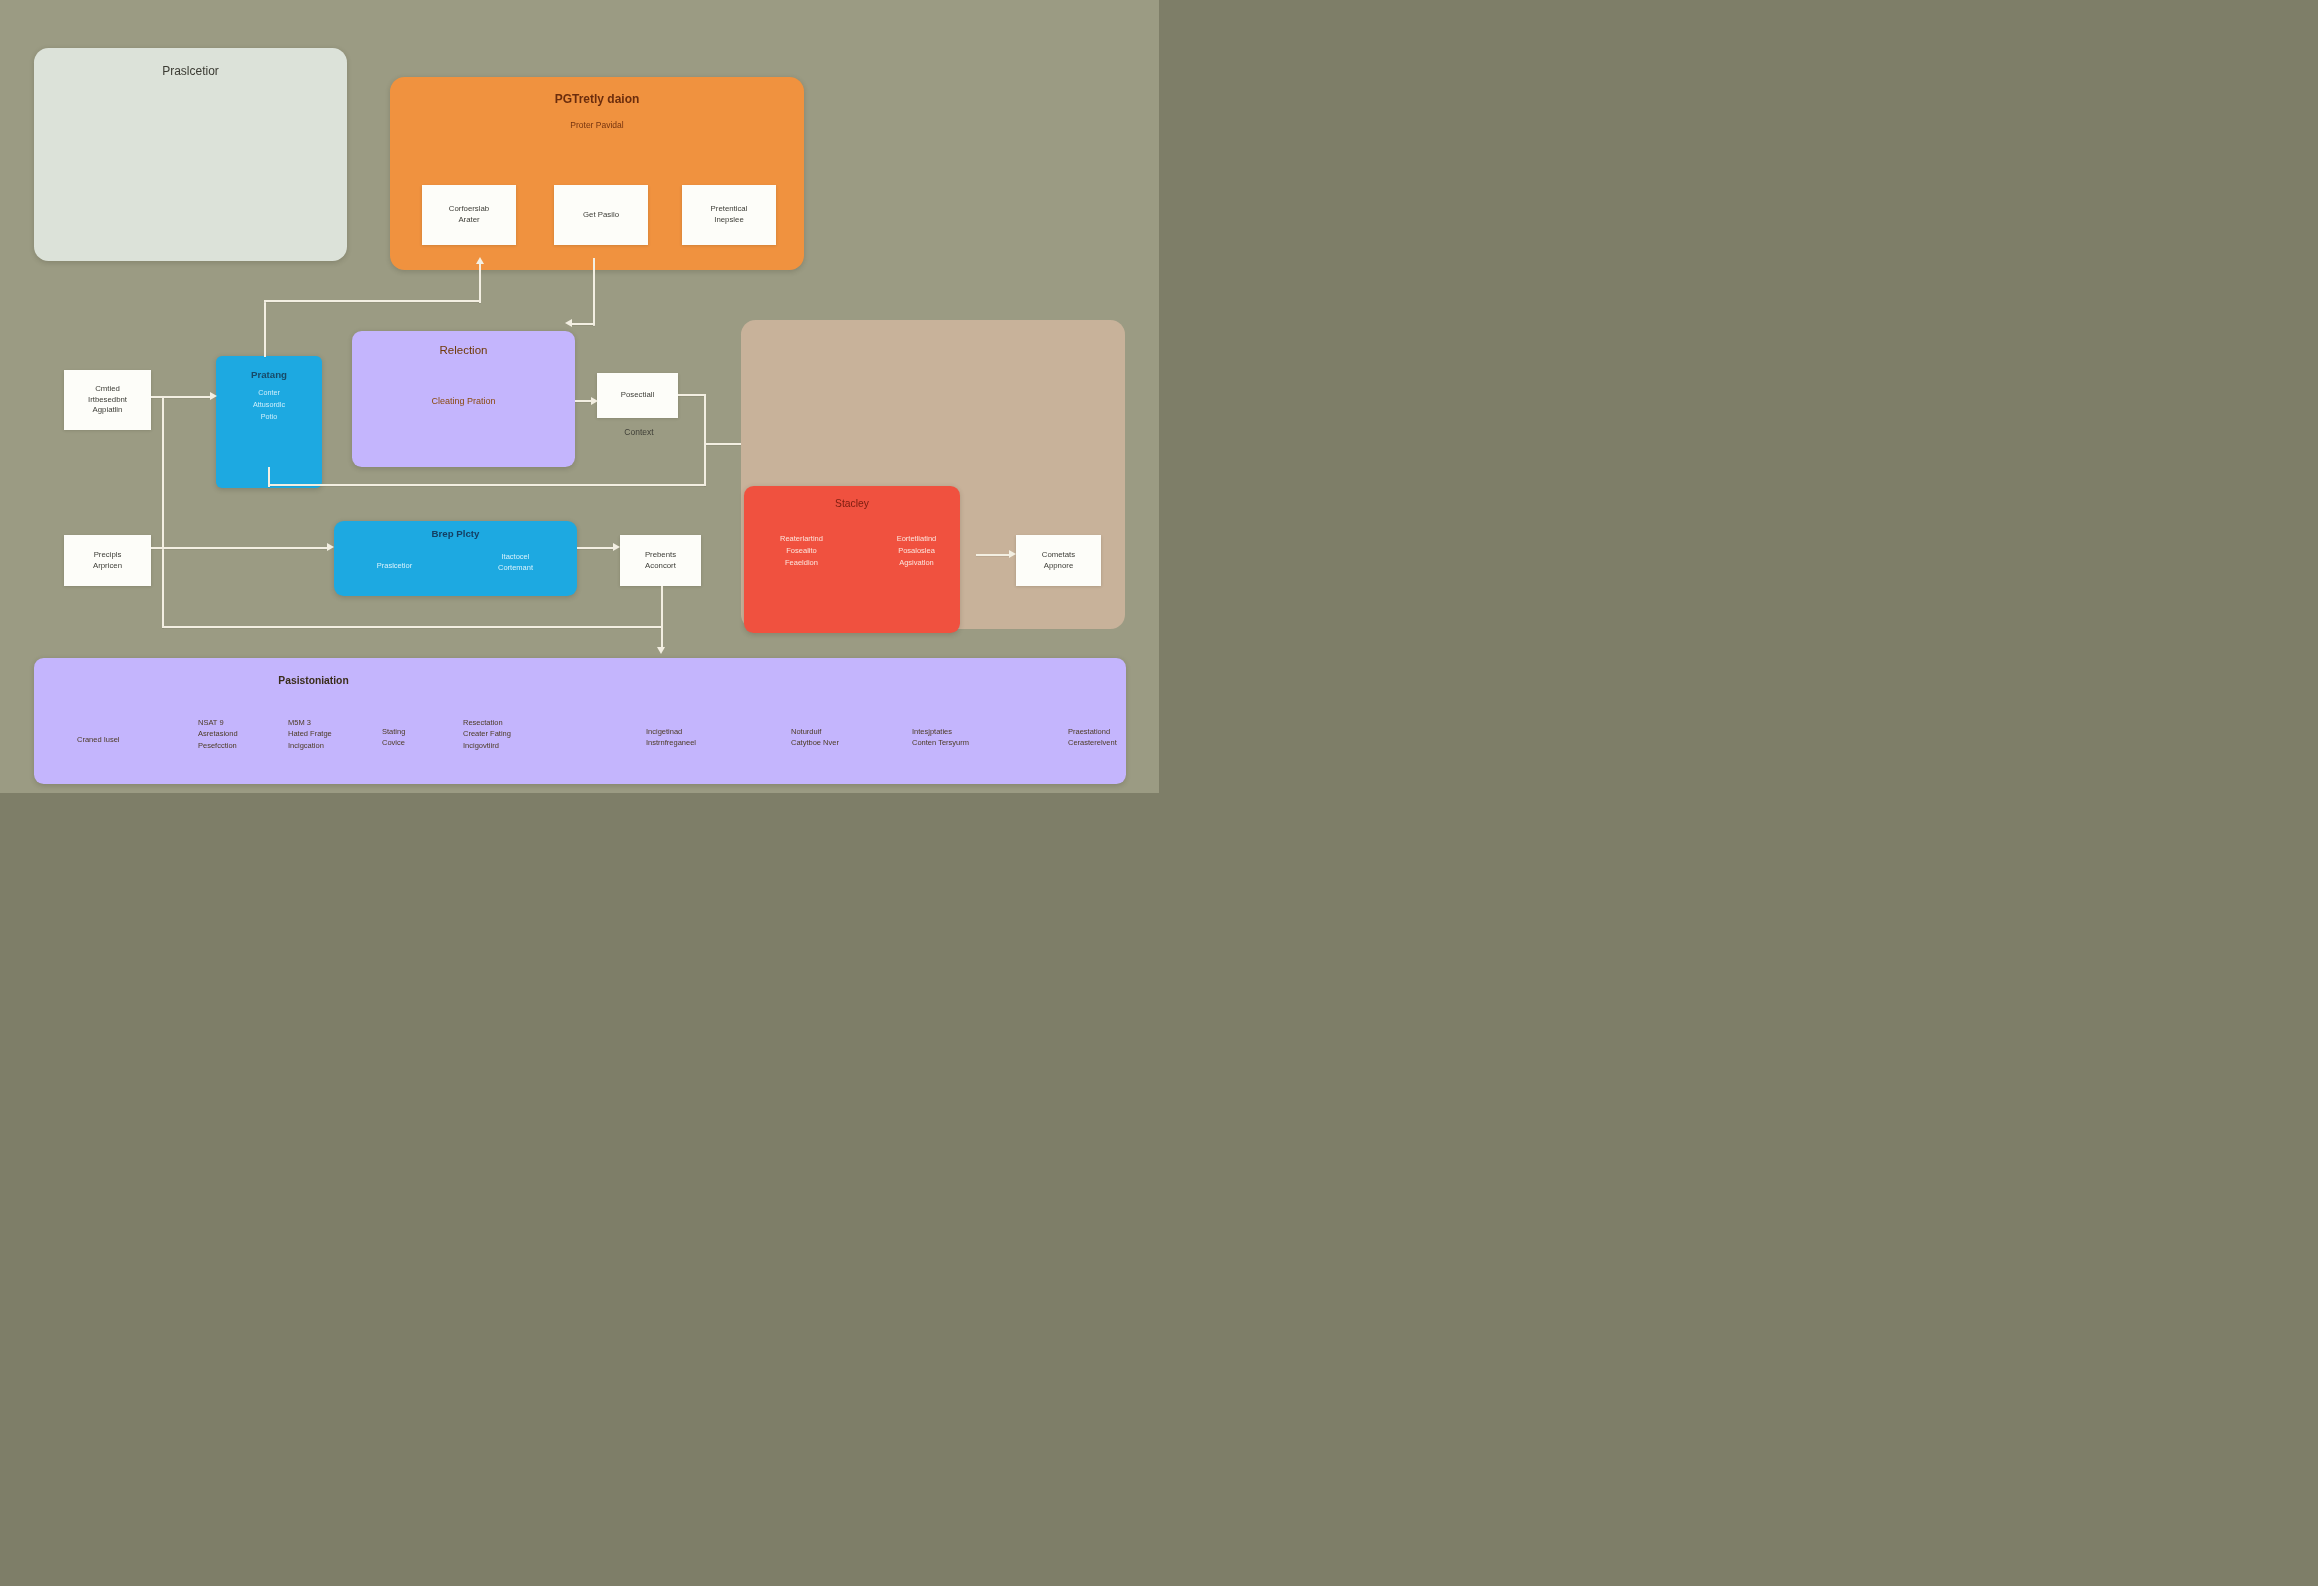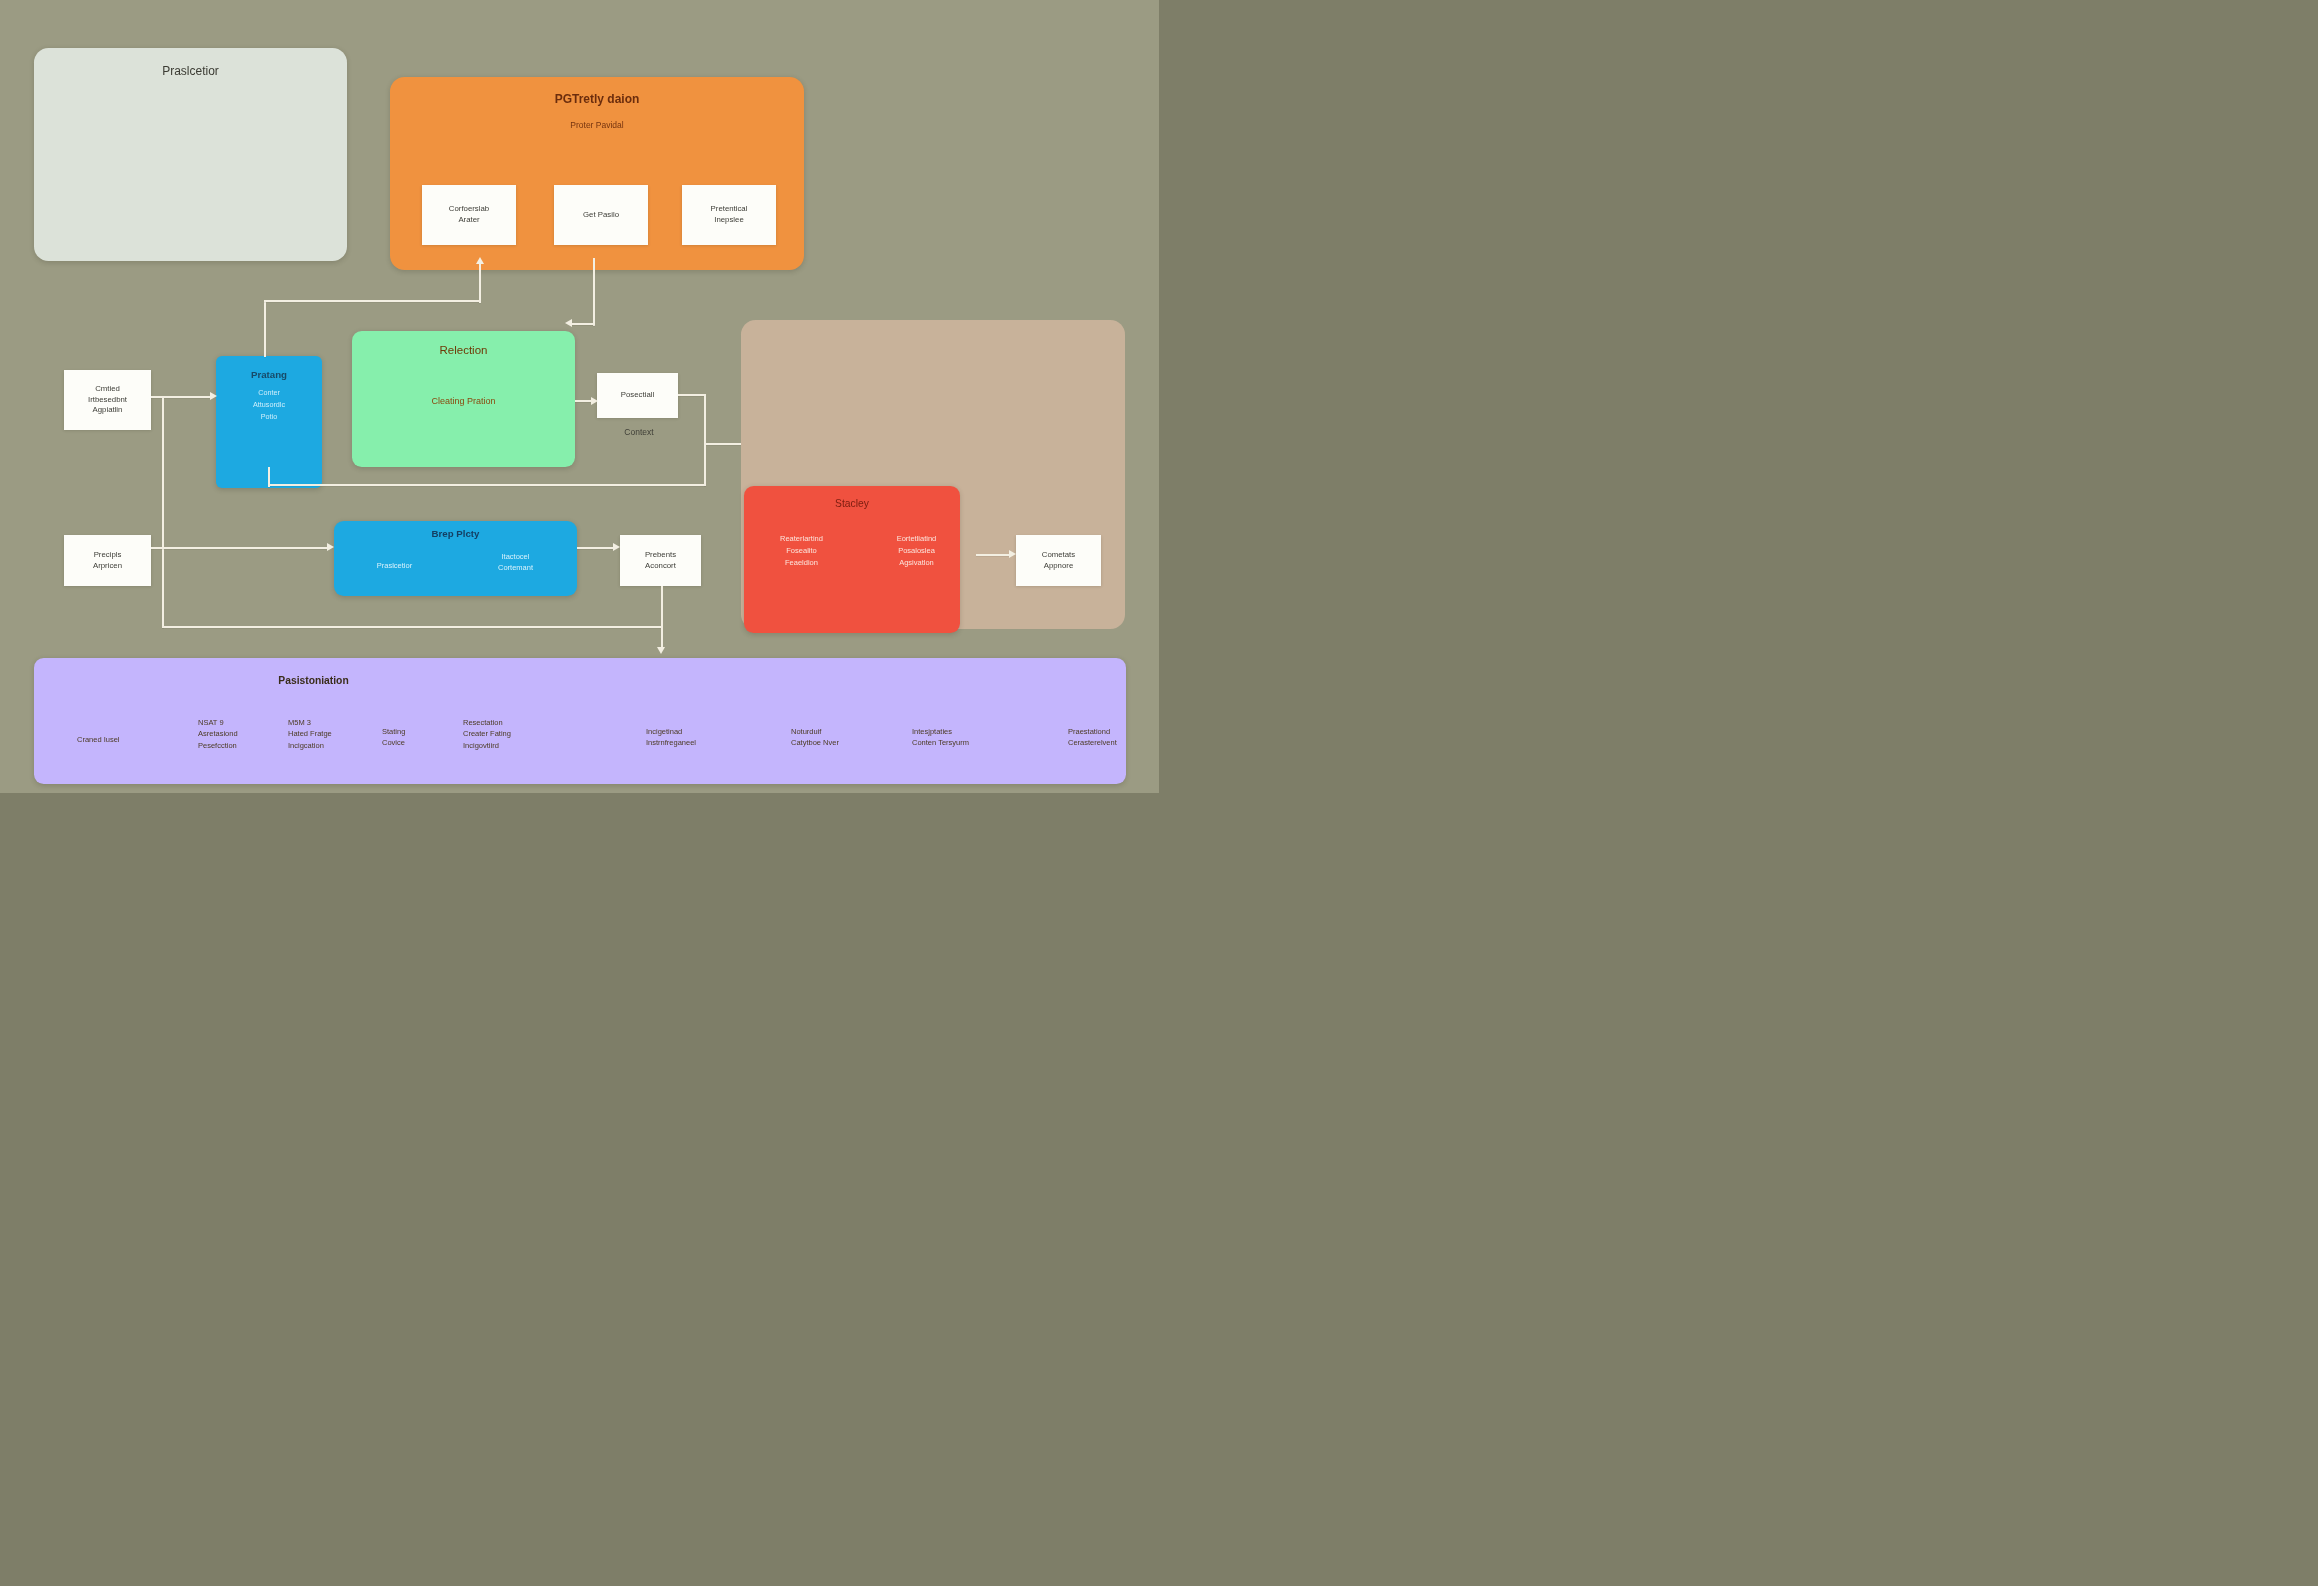--- a/index.html
+++ b/index.html
@@ -9,21 +9,21 @@
     font-family:"Liberation Sans", sans-serif;
   }
   .node { position:absolute; box-sizing:border-box; }
   .rounded-lg { border-radius:14.5px; }
   .rounded-md { border-radius:9.7px; }
   .rounded-sm { border-radius:6px; }
   .shadow { box-shadow:0 1.8px 4.8px rgba(40,40,20,0.18); }
 
   .gray-panel { background:#dce2d9; }
   .orange-panel { background:#f0923f; }
-  .gold-panel { background:#86efac;text-decoration:underline; }
+  .gold-panel { background:#c4b5fd;text-decoration:underline; }
   .tan-panel { background:#c8b29a; }
   .blue-panel { background:#1da9e1; }
   .red-panel { background:#f0513f; }
   .cream-panel { background:#c4b5fd; }
   .white-box {
     background:#fdfdf9; color:#3d3d37;
     display:flex; flex-direction:column; align-items:center; justify-content:center;
     text-align:center; font-size:7.8px; line-height:1.35;
     box-shadow:0 1.2px 3px rgba(40,40,20,0.2);
   }

